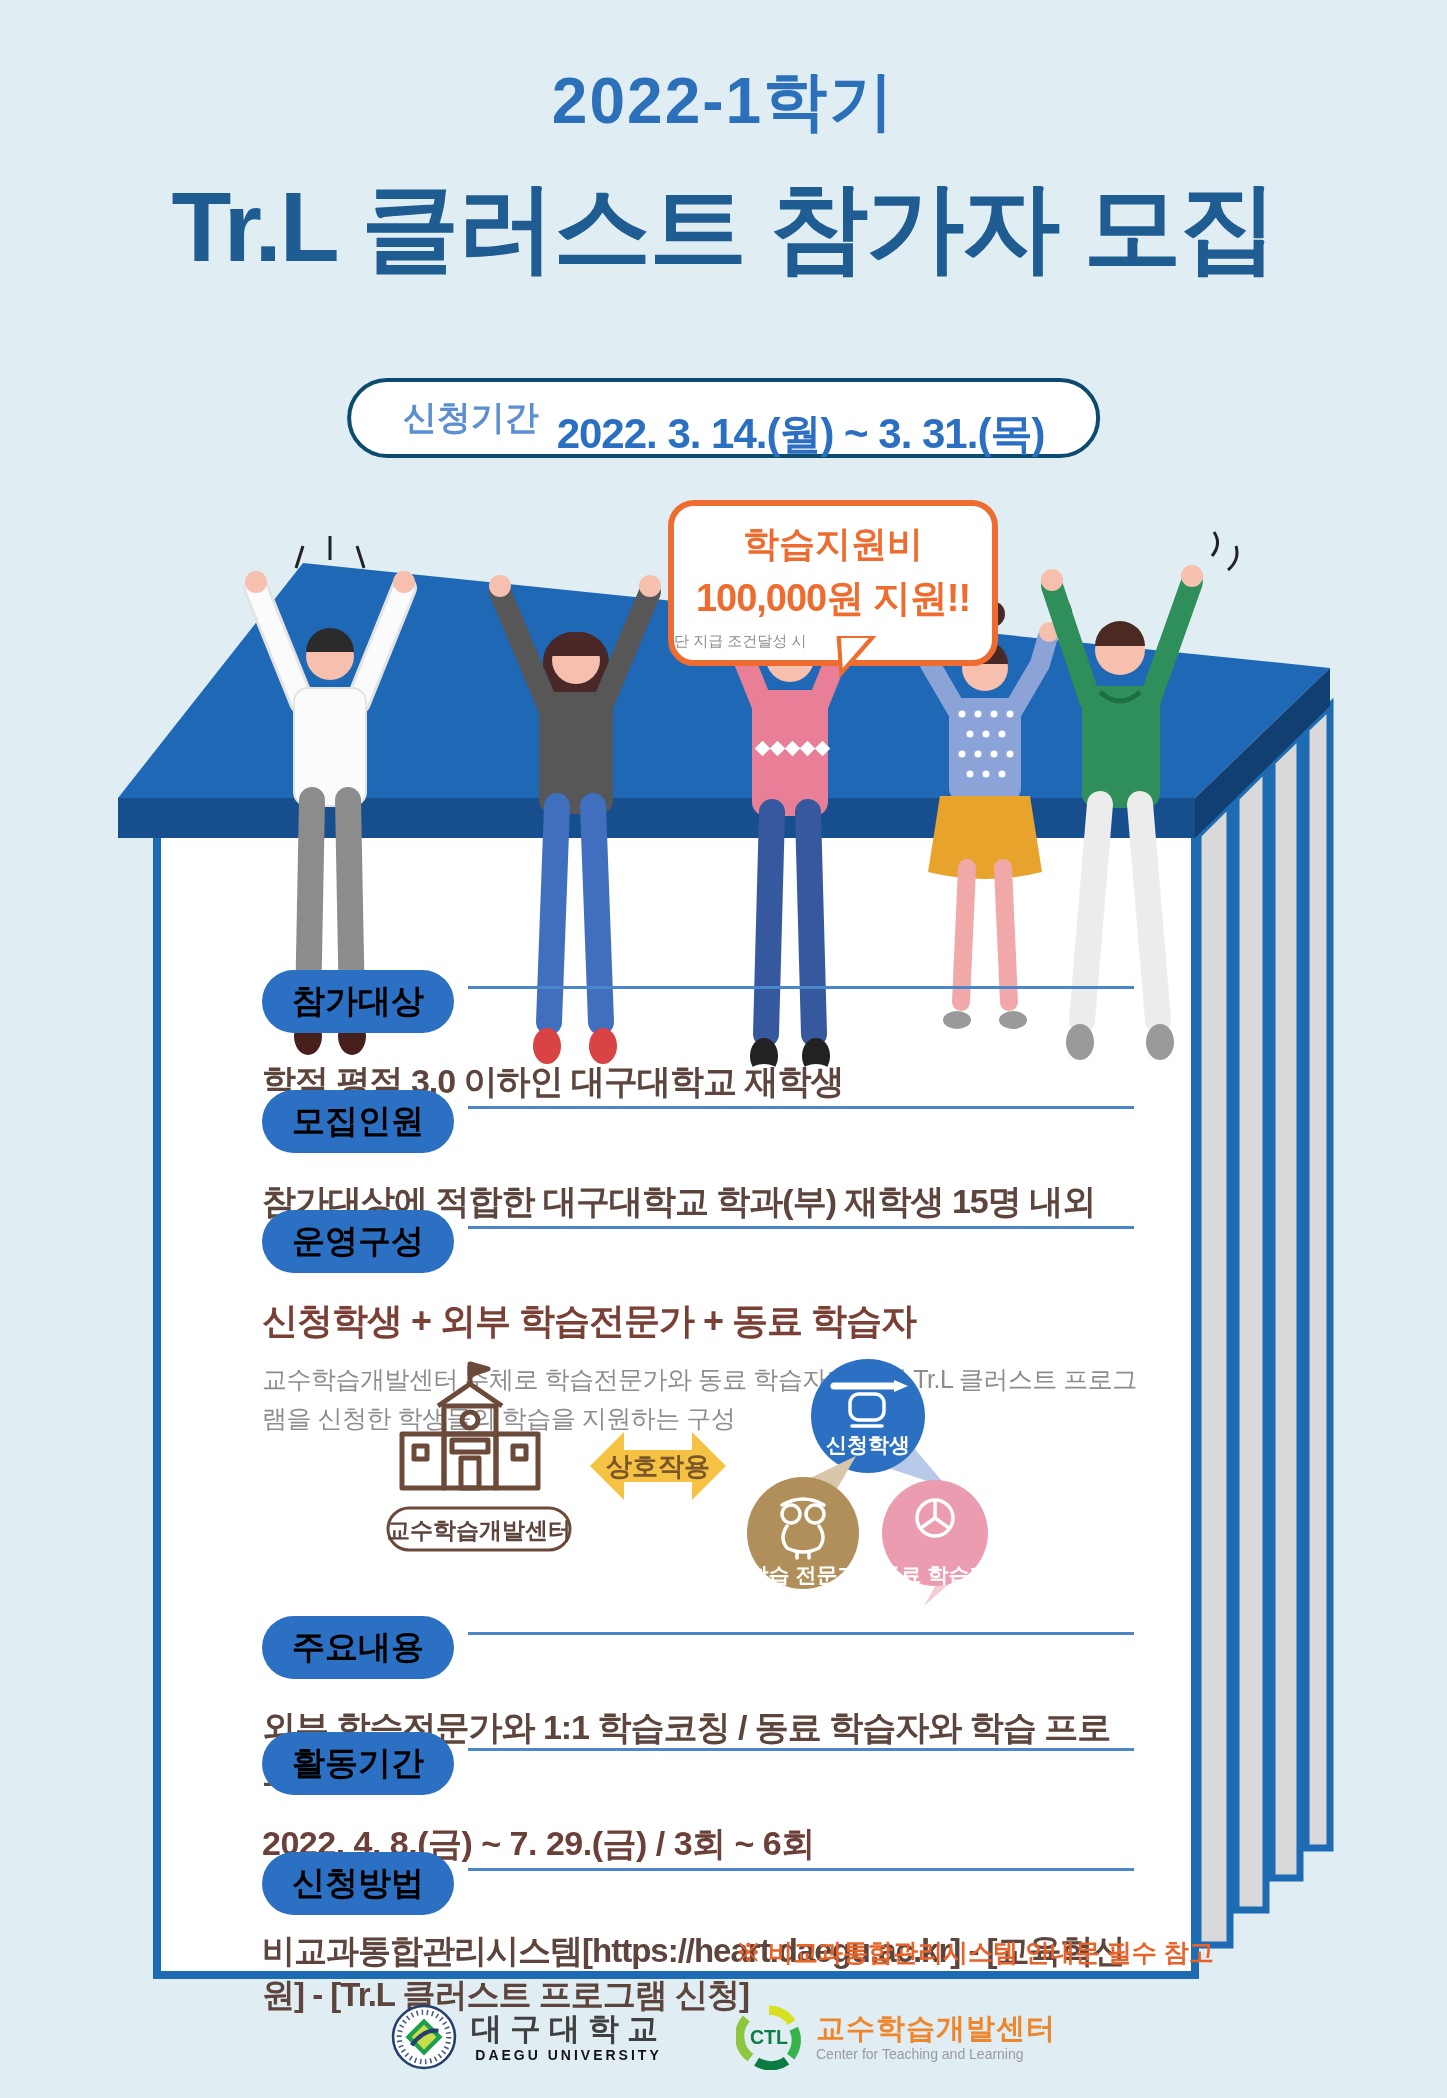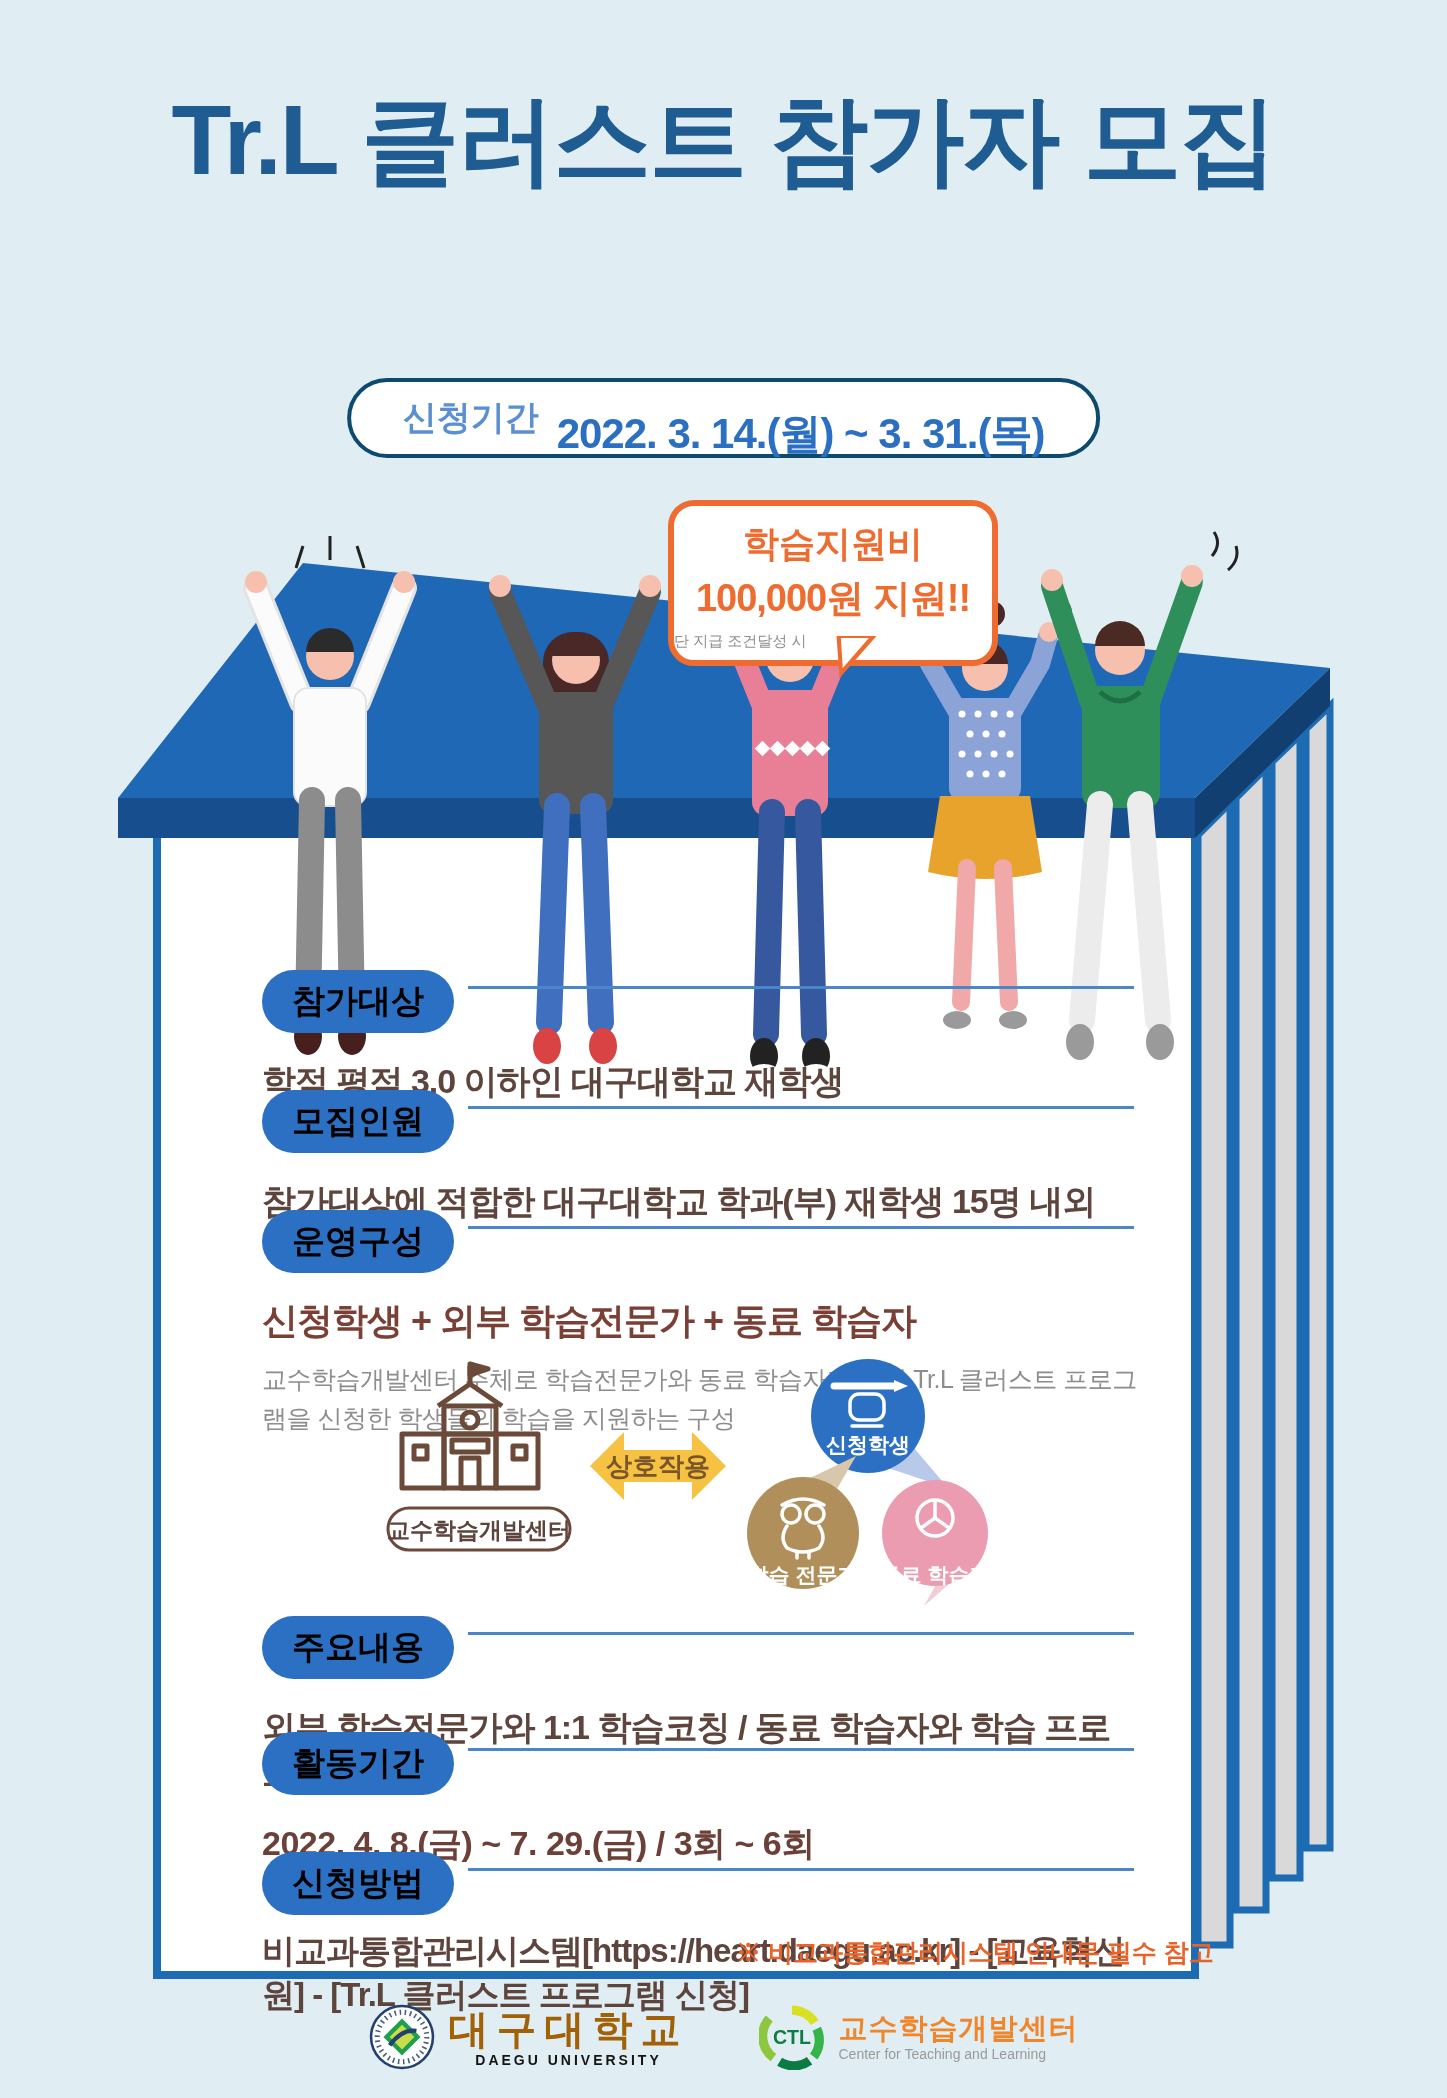--- a/index.html
+++ b/index.html
@@ -44,31 +44,32 @@
   .apply-note{position:absolute; left:474px; top:112px; font-size:25px; font-weight:800; color:#e8632a; white-space:nowrap;}
 
   .diagram{position:absolute; left:382px; top:1356px; z-index:3;}
   .diagram text{font-family:"Liberation Sans", sans-serif;}
 
   
   .footer{position:absolute; left:0; top:2004px; width:100%; display:flex; justify-content:center;
     align-items:center; gap:70px; z-index:3;}
   .logo-group{display:flex; align-items:center; gap:14px;}
   .logo-stack{display:flex; flex-direction:column; line-height:1.15;}
-  .daegu-kr{font-size:40px; font-weight:800; color:#a16207; letter-spacing:8px;}
+  .daegu-kr{font-size:31px; font-weight:800; color:#404040; letter-spacing:8px;}
   .daegu-en{font-size:14px; font-weight:700; color:#141414; letter-spacing:3px;text-align:center;}
   .ctl-kr{font-size:29px; font-weight:800; color:#f0862c; letter-spacing:1px;}
   .ctl-en{font-size:14px; color:#9a9a9a;}
 </style>
 </head>
 <body>
 
 <div class="poster">
 
   <div class="hdr">
+    <div class="semester">2022-1학기</div>
     <div class="main-title">Tr.L 클러스트 참가자 모집</div>
   </div>
   <div class="period-pill">
     <span class="p-label">신청기간</span>
     <span class="p-value">2022. 3. 14.(월) ~ 3. 31.(목)</span>
   </div>
 
   <svg class="illus" viewBox="0 0 1447 2098">
 
     <g>

